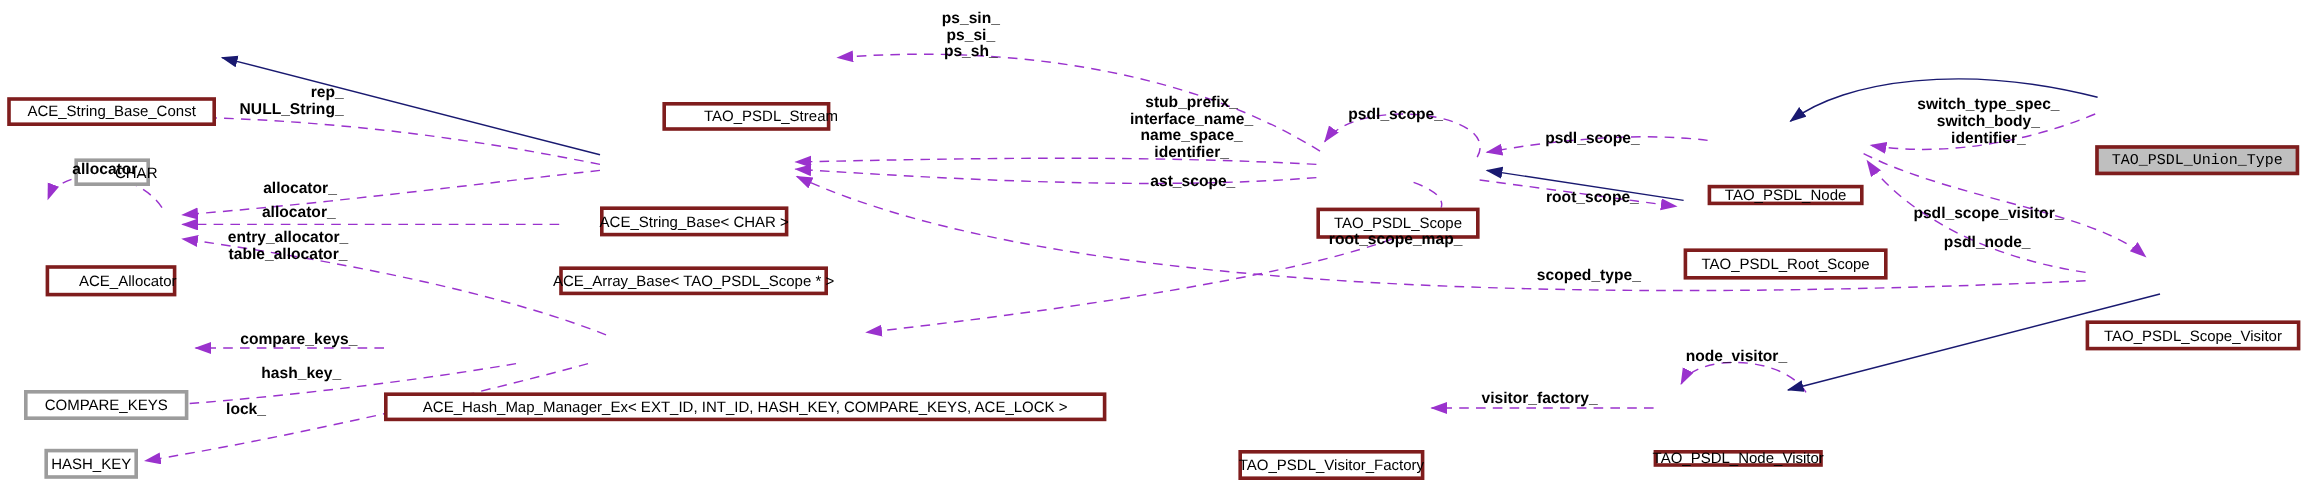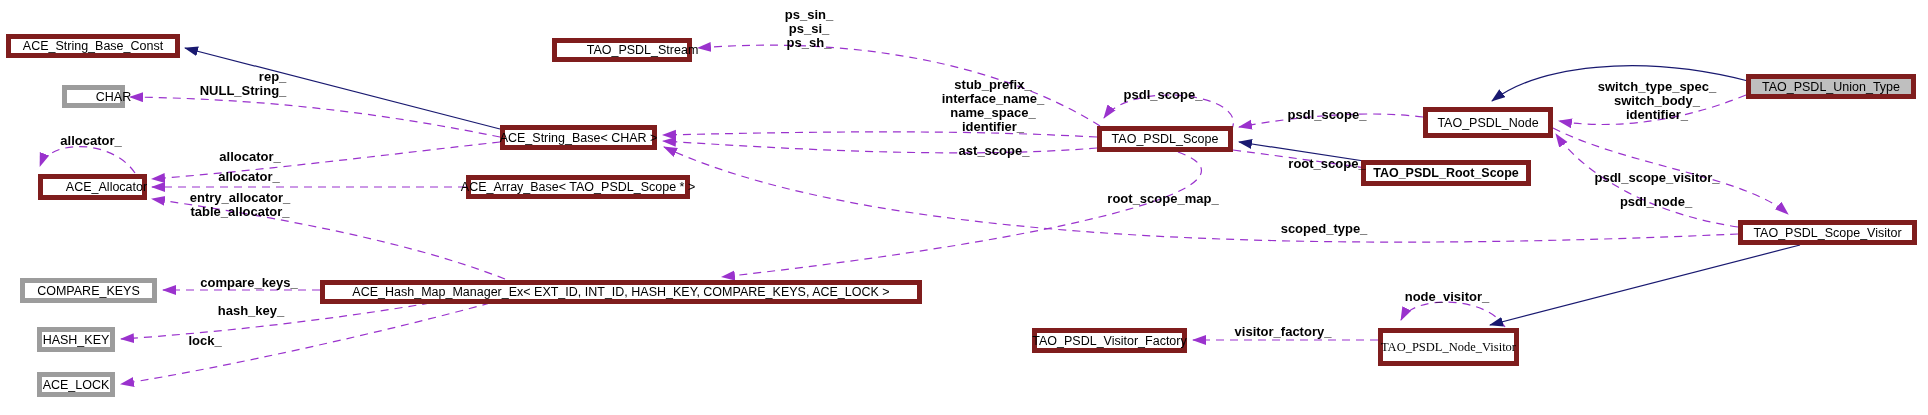--- a/index.html
+++ b/index.html
@@ -2,23 +2,23 @@
 <html><head>
 <meta charset="utf-8">
 <style>
   html,body{margin:0;padding:0;background:#ffffff;}
   #stage{
     position:relative;width:1928px;height:415px;background:#ffffff;overflow:hidden;
     font-family:"Liberation Sans","DejaVu Sans",sans-serif;
   }
   #edge-layer{position:absolute;left:0;top:0;width:1928px;height:415px;}
   .node{
-    position:absolute;box-sizing:border-box;background:#ffffff;border:5px solid #7f1d1d;
+    position:absolute;box-sizing:border-box;background:#ffffff;border:3px solid #7f1d1d;
     display:flex;align-items:center;justify-content:center;white-space:nowrap;
-    font-size:12.5px;color:#000000;z-index:2;
+    font-size:12.5px;color:#000000;z-index:2;margin-top:47px;
   }
   .node.param{border-color:#9c9c9c;}
   .node.highlight{background:#bfbfbf;}
   .edge-label{
     position:absolute;transform:translateX(-50%);text-align:center;
     font-size:13px;line-height:14px;color:#000000;white-space:nowrap;z-index:3;font-weight:bold;
   }
   path.usage{fill:none;stroke-dasharray:8,6;stroke-width:1.2;}
   path.inheritance{fill:none;stroke-width:1.2;}
 </style>
@@ -68,26 +68,26 @@
       <div class="node param" style="left: 62px; top: 85px; width: 63px; height: 23px; padding-left: 40px;">CHAR</div>
       <div class="node " style="left: 38px; top: 174px; width: 109px; height: 26px; padding-left: 28px;">ACE_Allocator</div>
       <div class="node param" style="left: 20px; top: 278px; width: 137px; height: 25px;">COMPARE_KEYS</div>
       <div class="node param" style="left: 37px; top: 327px; width: 78px; height: 25px;">HASH_KEY</div>
       <div class="node param" style="left: 37px; top: 372px; width: 78px; height: 25px;">ACE_LOCK</div>
       <div class="node " style="left: 500px; top: 125px; width: 157px; height: 25px;">ACE_String_Base&lt; CHAR &gt;</div>
       <div class="node " style="left: 466px; top: 175px; width: 224px; height: 24px;">ACE_Array_Base&lt; TAO_PSDL_Scope * &gt;</div>
       <div class="node " style="left: 320px; top: 280px; width: 602px; height: 24px;">ACE_Hash_Map_Manager_Ex&lt; EXT_ID, INT_ID, HASH_KEY, COMPARE_KEYS, ACE_LOCK &gt;</div>
       <div class="node " style="left: 552px; top: 38px; width: 140px; height: 24px; padding-left: 41px;">TAO_PSDL_Stream</div>
       <div class="node " style="left: 1097px; top: 126px; width: 136px; height: 26px;">TAO_PSDL_Scope</div>
-      <div class="node " style="left: 1423px; top: 107px; width: 130px; height: 31px;">TAO_PSDL_Node</div>
-      <div class="node " style="left: 1361px; top: 160px; width: 170px; height: 26px; font-weight: bold;">TAO_PSDL_Root_Scope</div>
-      <div class="node highlight" style="left: 1746px; top: 74px; width: 170px; height: 25px;">TAO_PSDL_Union_Type</div>
+      <div class="node " style="left: 1423px; top: 107px; width: 130px; height: 17px;">TAO_PSDL_Node</div>
+      <div class="node " style="left: 1403px; top: 160px; width: 170px; height: 26px;">TAO_PSDL_Root_Scope</div>
+      <div class="node highlight" style="left: 1746px; top: 74px; width: 170px; height: 25px; font-family: Liberation Mono, monospace;">TAO_PSDL_Union_Type</div>
       <div class="node " style="left: 1738px; top: 220px; width: 179px; height: 25px;">TAO_PSDL_Scope_Visitor</div>
       <div class="node " style="left: 1032px; top: 328px; width: 155px; height: 25px;">TAO_PSDL_Visitor_Factory</div>
-      <div class="node " style="left: 1378px; top: 328px; width: 141px; height: 38px; font-family: Liberation Serif, serif;">TAO_PSDL_Node_Visitor</div>
+      <div class="node " style="left: 1378px; top: 328px; width: 141px; height: 14px;">TAO_PSDL_Node_Visitor</div>
     </div>
   <div id="label-layer">
       <div class="edge-label" style="left: 243px; top: 70px; text-align: right;">
         <div>rep_</div>
         <div>NULL_String_</div>
       </div>
       <div class="edge-label" style="left: 91px; top: 134px;">
         <div>allocator_</div>
       </div>
       <div class="edge-label" style="left: 250px; top: 150px;">

